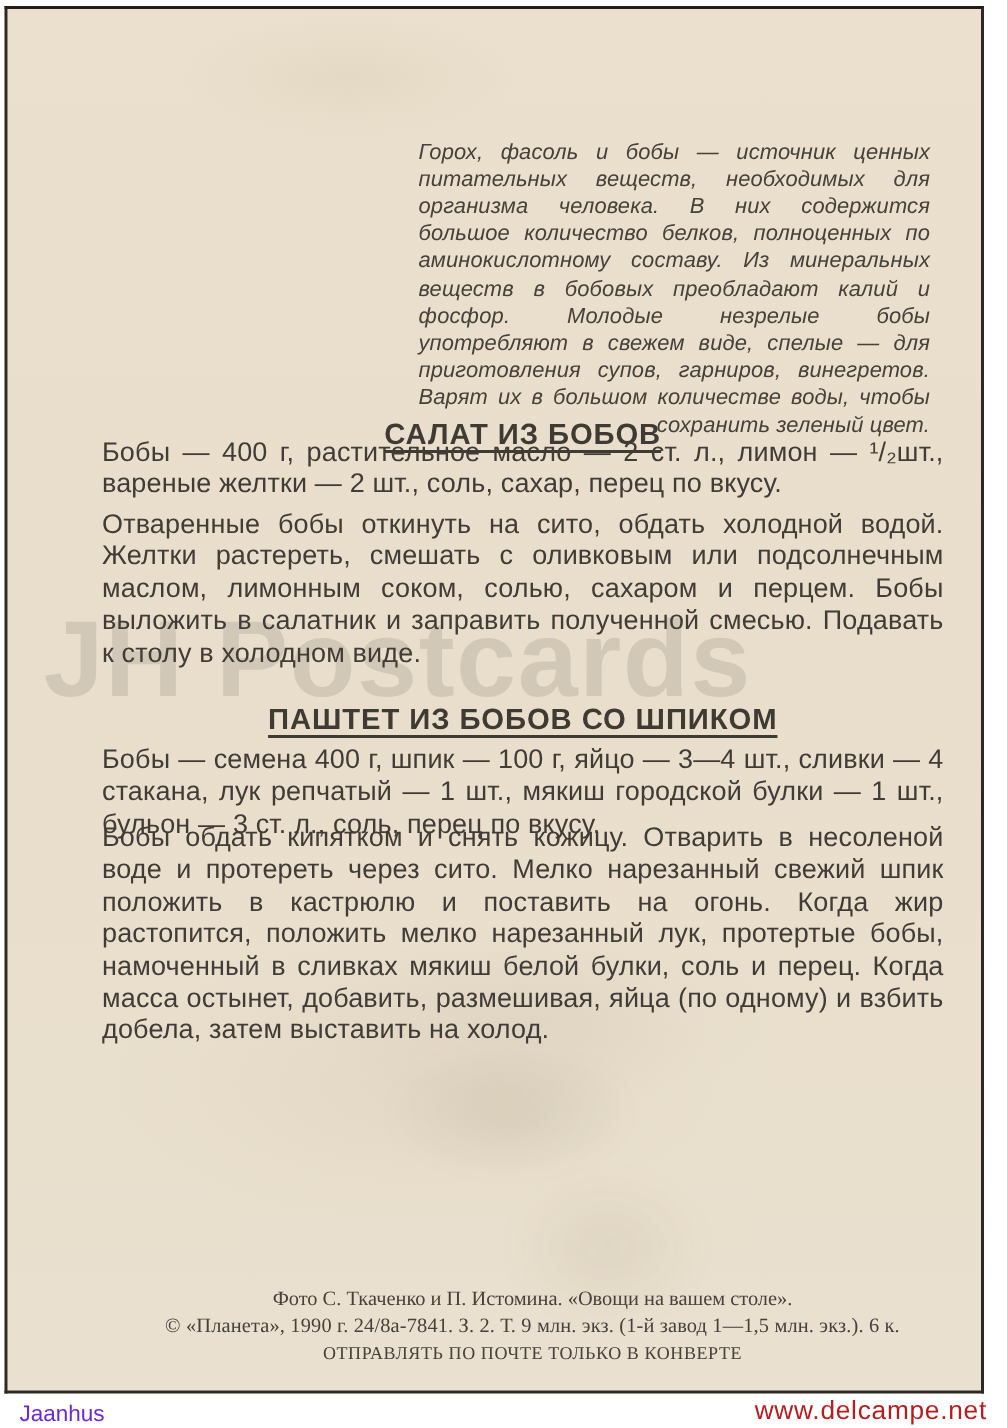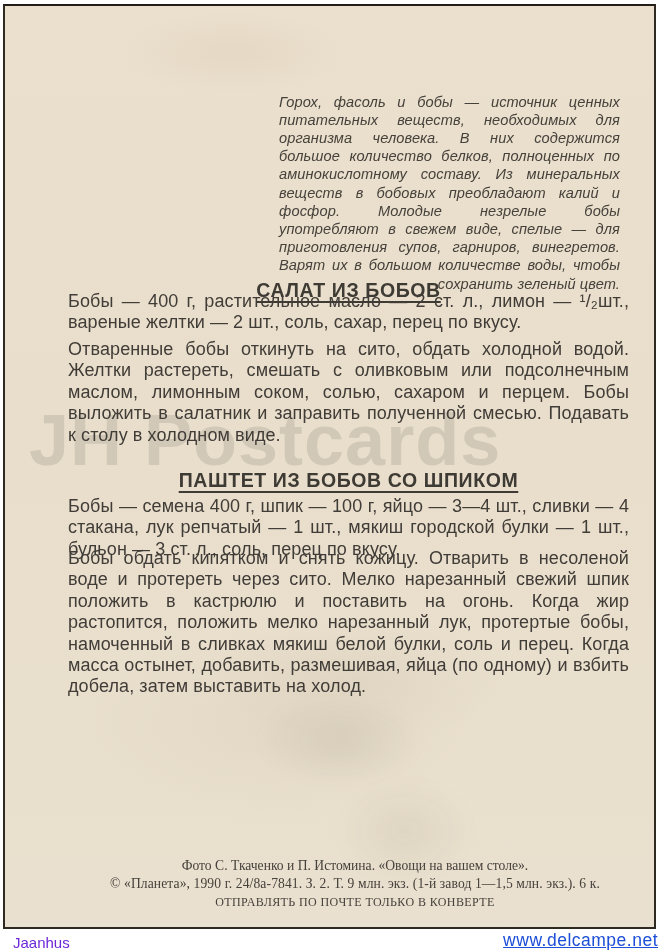--- a/index.html
+++ b/index.html
@@ -112,22 +112,21 @@
     position: absolute;
     left: 13px; top: 934px;
     font-size: 15px;
     color: #6d28d9;
   }
   .footer-right {
     position: absolute;
     right: 13px; top: 930px;
     font-size: 17.5px;
     letter-spacing: 0.5px;
-    color: #1d4ed8;
-    text-decoration: underline;
+    color: #b91c1c;
   }
 </style>
 </head>
 <body>
 
 <div class="card">
 
   <div class="watermark">JH Postcards</div>
 
   <div class="smudge s1"></div>

